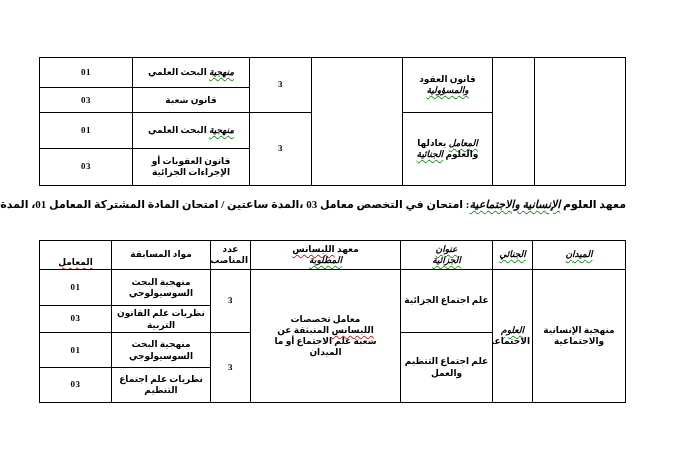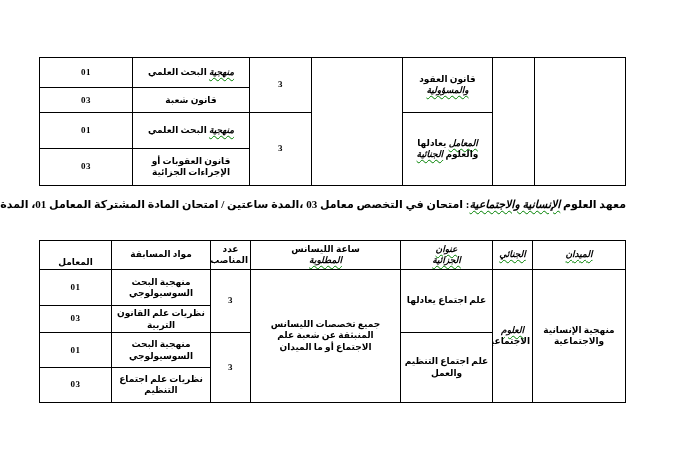--- a/index.html
+++ b/index.html
@@ -45,20 +45,21 @@
 
   .sq-g {
     text-decoration: underline;
     text-decoration-style: wavy;
     text-decoration-color: #008000;
     text-decoration-thickness: 1px;
     text-underline-offset: 2px;
     font-style: italic;
   }
   .sq-r {
+    text-decoration: underline;
     text-decoration-style: wavy;
     text-decoration-color: #c00000;
     text-decoration-thickness: 1px;
     text-underline-offset: 2px;
   }
   #section-heading {
     position: absolute;
     top: 198px;
     right: 49px;
     width: 580px;
@@ -145,43 +146,43 @@
         <span class="sq-g">الميدان</span>
       </td>
       <td class="hdr">
         <span class="sq-g">الجنائي</span>
       </td>
       <td class="hdr">
         <span class="sq-g">عنوان</span><br>
         <span class="sq-g">الجزائية</span>
       </td>
       <td class="hdr">
-        <span>ساعة</span>
+        <span>معهد</span>
         <span class="sq-r">الليسانس</span><br>
         <span class="sq-g">المطلوبة</span>
       </td>
       <td class="hdr">عدد المناصب</td>
       <td class="hdr">مواد المسابقة</td>
       <td class="hdr" style="vertical-align:bottom">
         <span class="sq-r">المعامل</span>
       </td>
     </tr>
     <tr style="height:36px">
       <td rowspan="4" class="big-merge">
         <span>منهجية الإنسانية</span><br>
         <span>والاجتماعية</span>
       </td>
       <td rowspan="4">
         <span class="sq-g">العلوم</span><br>
         <span>الاجتماعية</span>
       </td>
-      <td rowspan="2">علم اجتماع يعادلها</td>
+      <td rowspan="2">علم اجتماع الجزائية</td>
       <td rowspan="4" class="big-merge">
         <span class="wrap-narrow">
-          <span>جميع تخصصات</span>
+          <span>معامل تخصصات</span>
           <span class="sq-r">الليسانس</span>
           <span>المنبثقة عن شعبة علم الاجتماع أو ما الميدان</span>
         </span>
       </td>
       <td rowspan="2" class="num">3</td>
       <td class="va-top" style="padding-top:2px">منهجية البحث السوسيولوجي</td>
       <td class="num va-top" style="padding-top:2px">01</td>
     </tr>
     <tr style="height:27px">
       <td class="va-top" style="padding-top:2px">نظريات علم القانون التربية</td>

